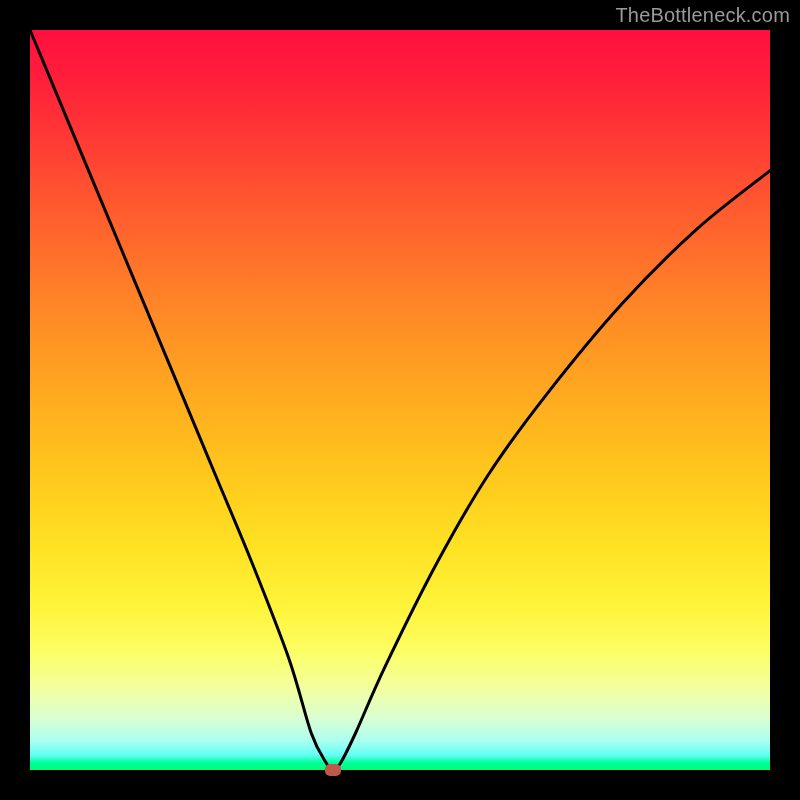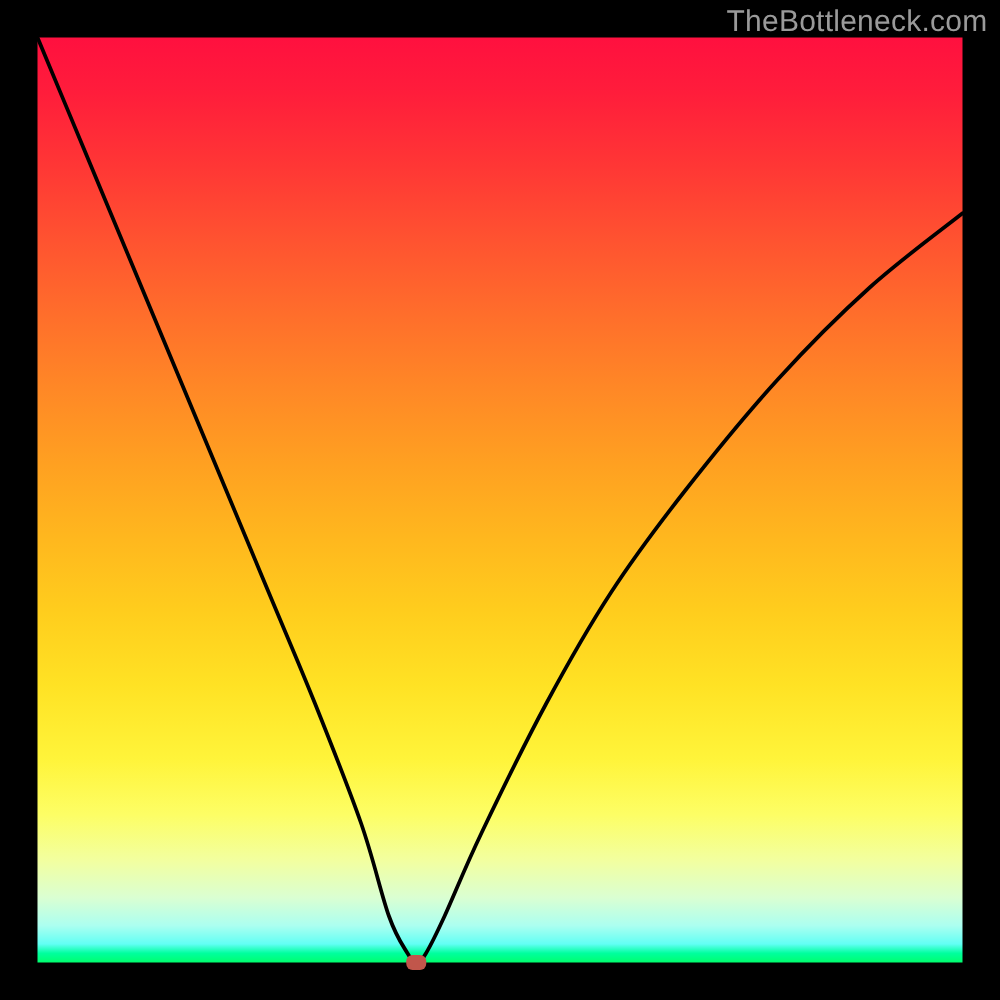--- a/index.html
+++ b/index.html
@@ -58,21 +58,21 @@
     height: 12px;
     border-radius: 5px;
     background: #c1564b;
     transform: translate(-50%, -50%);
   }
   .watermark {
     position: absolute;
     top: 4px;
     right: 10px;
     color: #9a9a9a;
-    font-size: 24px;
+    font-size: 20px;
     font-weight: 500;
     letter-spacing: 0.2px;
     user-select: none;
   }
 </style>
 </head>
 <body>
 
 <div class="frame">
 

